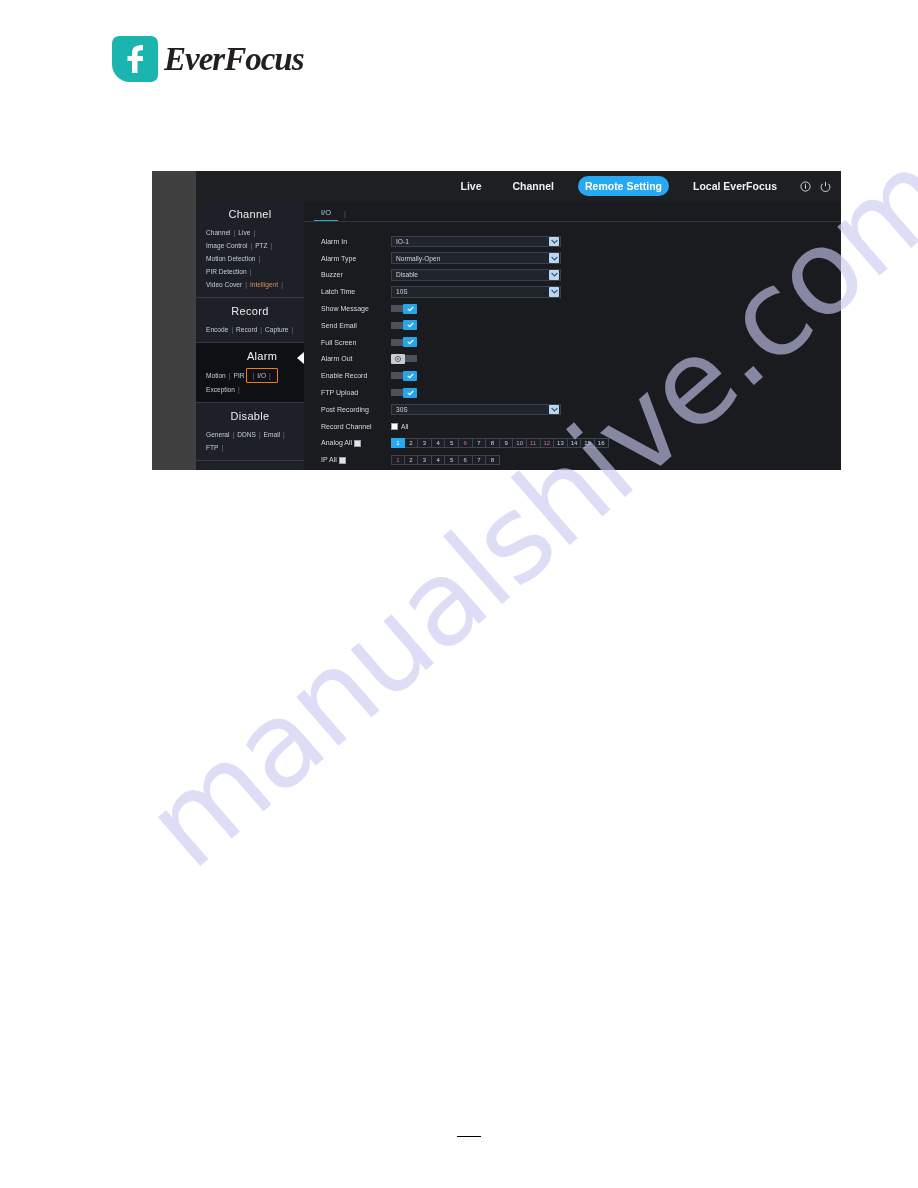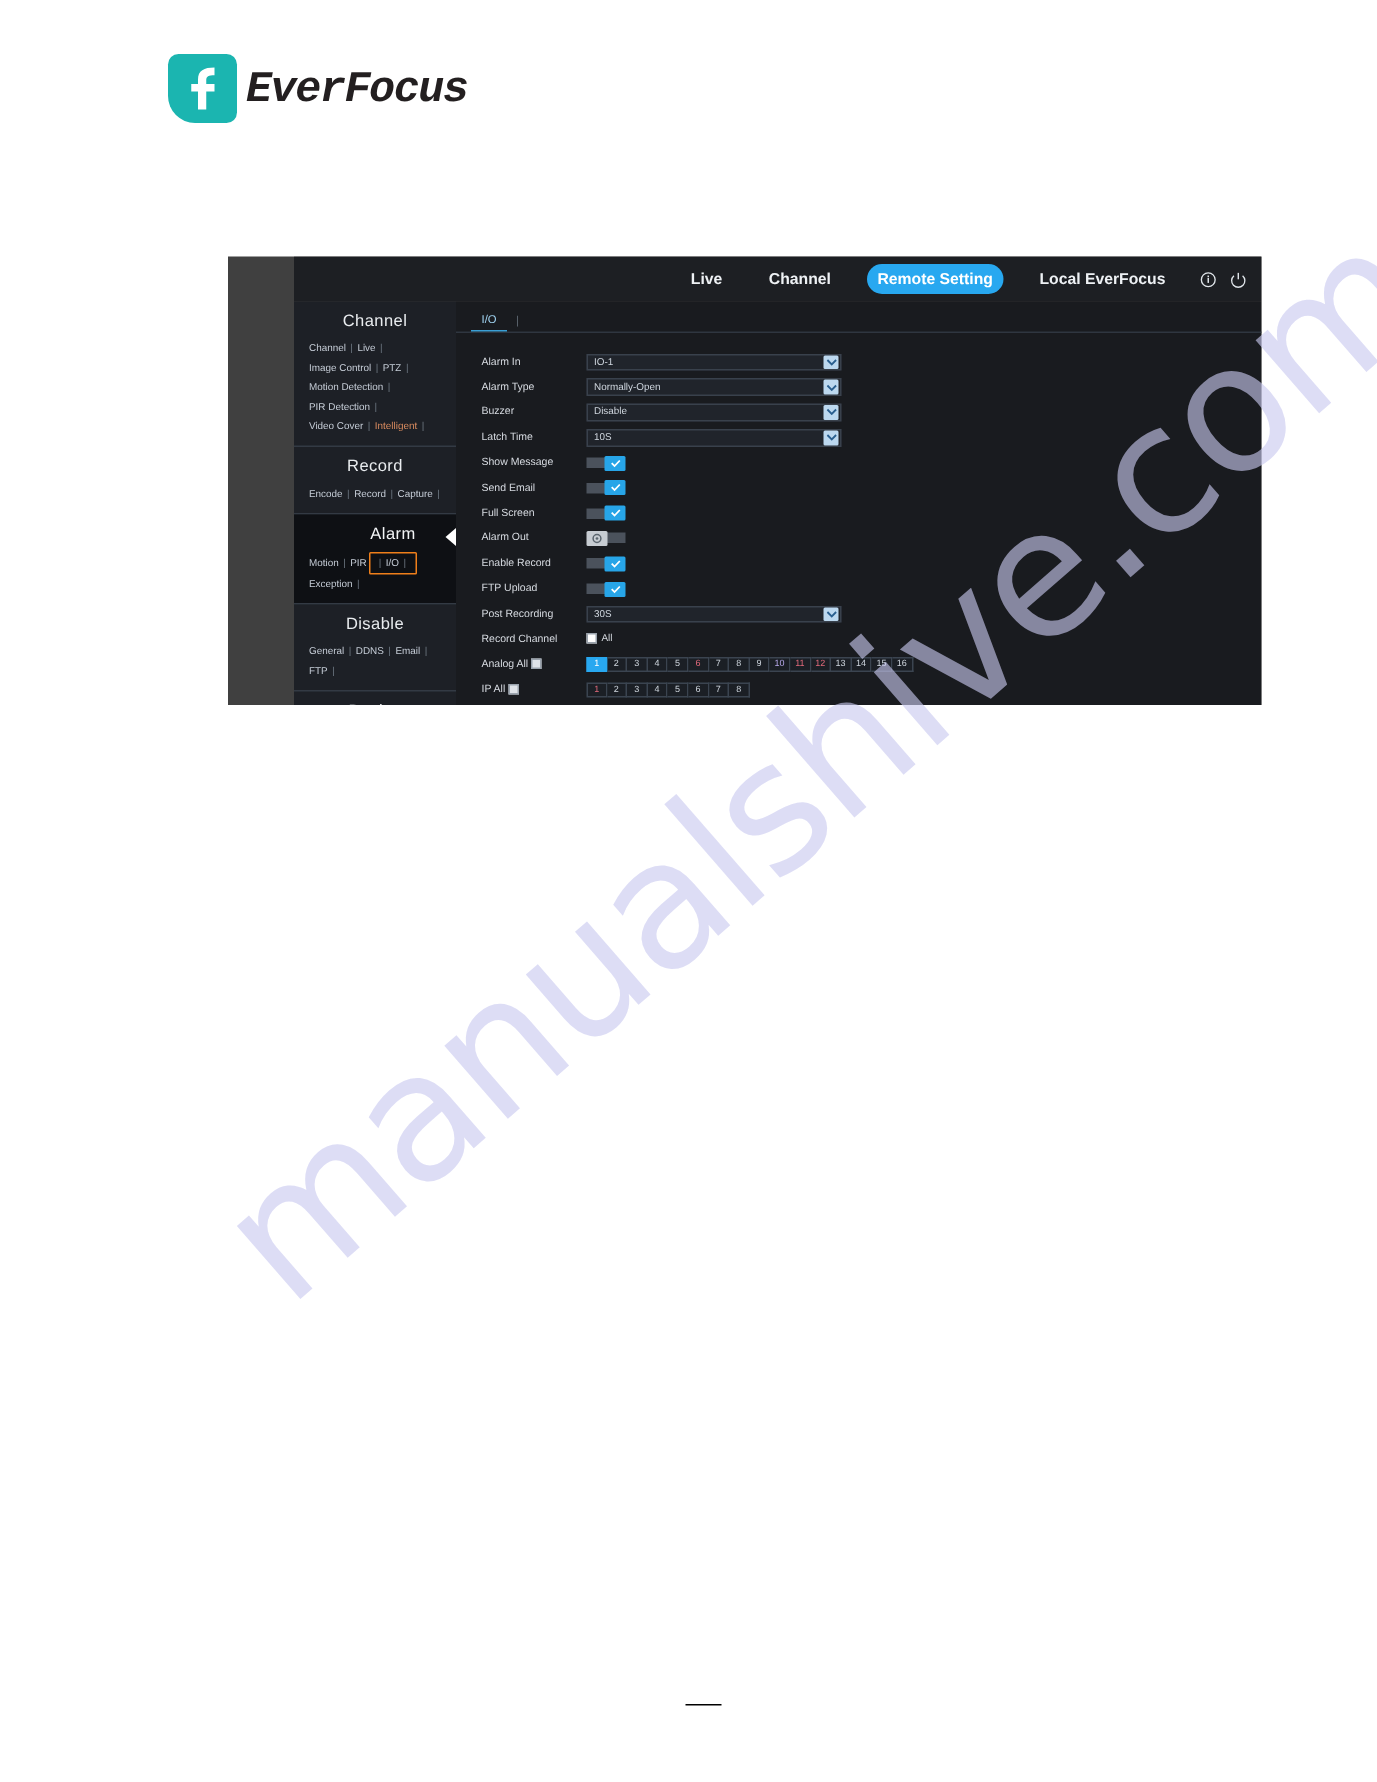--- a/index.html
+++ b/index.html
@@ -30,22 +30,22 @@
   #logo{position:absolute;left:112px;top:36px;display:flex;align-items:center;z-index:2;}
   #logo .mark{width:46px;height:46px;position:relative;margin-right:6px;}
   #logo .mark .sq{
     position:absolute;left:0;top:0;width:46px;height:46px;background:#1bb5b0;
     border-radius:7px 7px 7px 18px;
   }
   #logo .mark .fg{
     position:absolute;left:14px;top:6px;width:20px;height:34px;
   }
   #logo .name{
-    font-size:29px;font-weight:bold;font-style:italic;color:#231f20;
-    font-family:Liberation Mono, monospace;letter-spacing:-1px;text-align:right;
+    font-size:33px;font-weight:bold;font-style:italic;color:#231f20;
+    font-family:Liberation Serif, serif;letter-spacing:-1px;text-align:right;
   }
 
   
   #page-rule{
     position:absolute;left:457px;top:1136px;width:24px;height:0;
     border-top:1.6px solid #000;z-index:2;
   }
 
   
   #shot{

